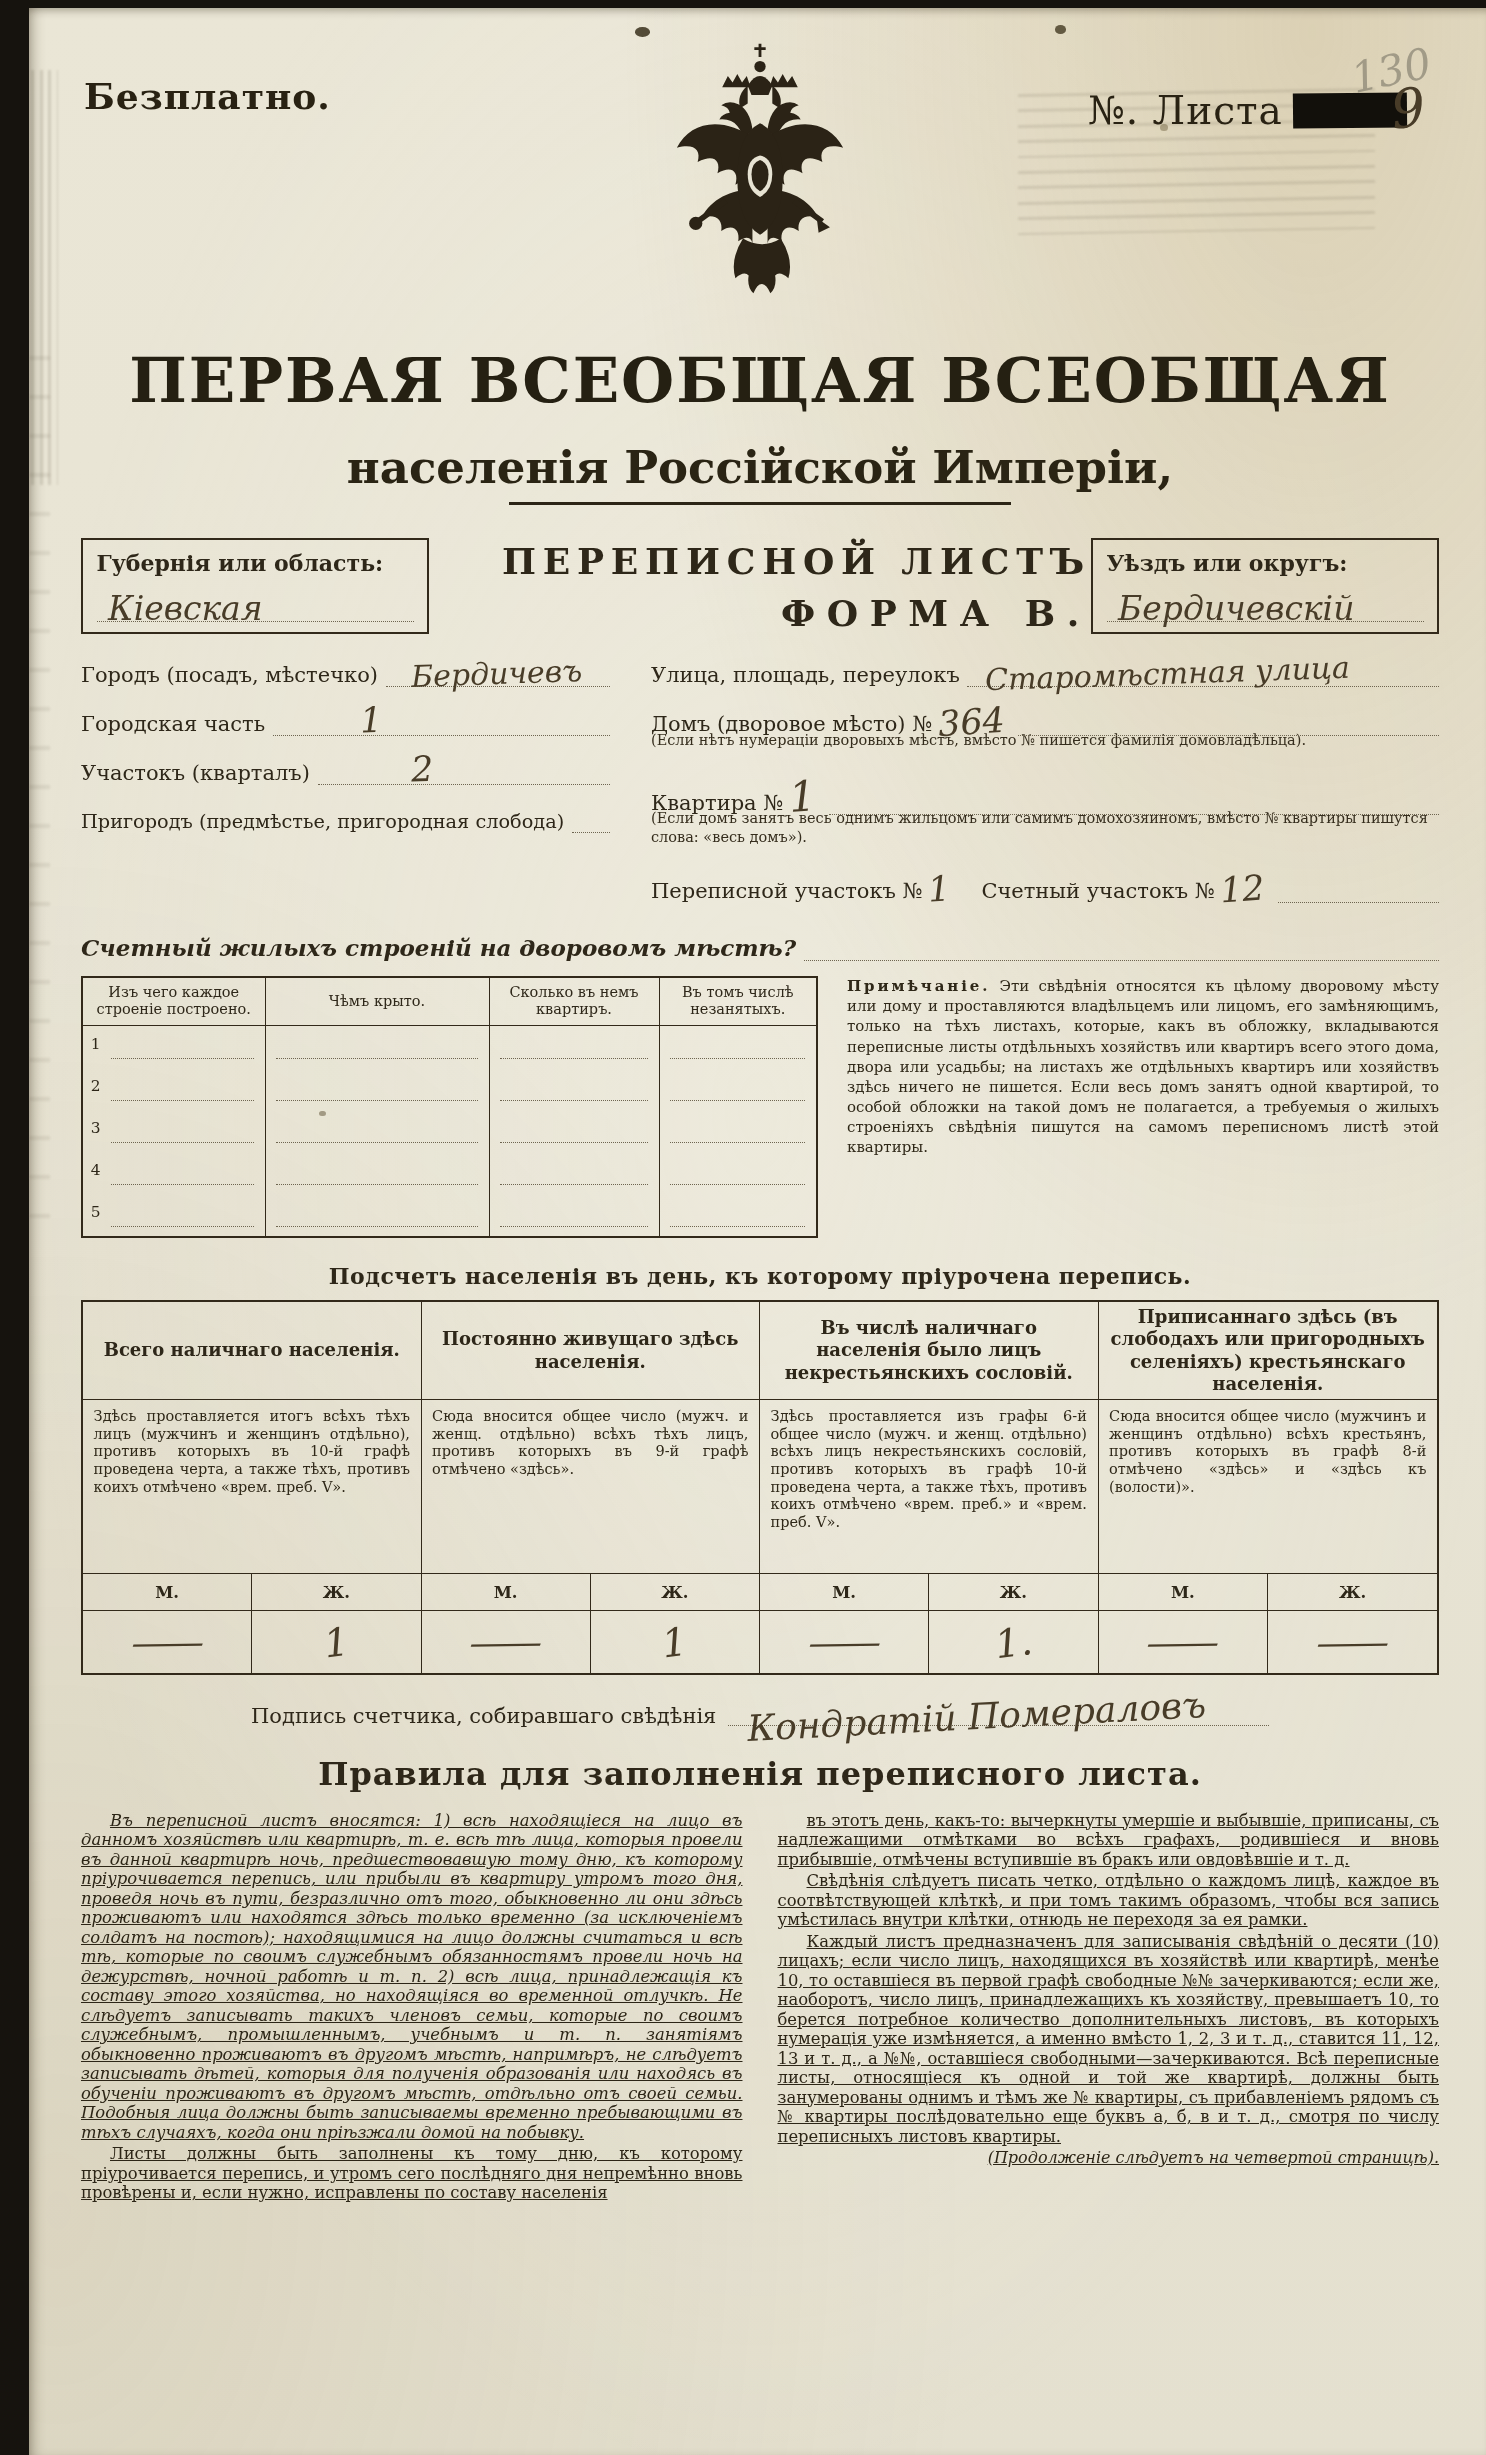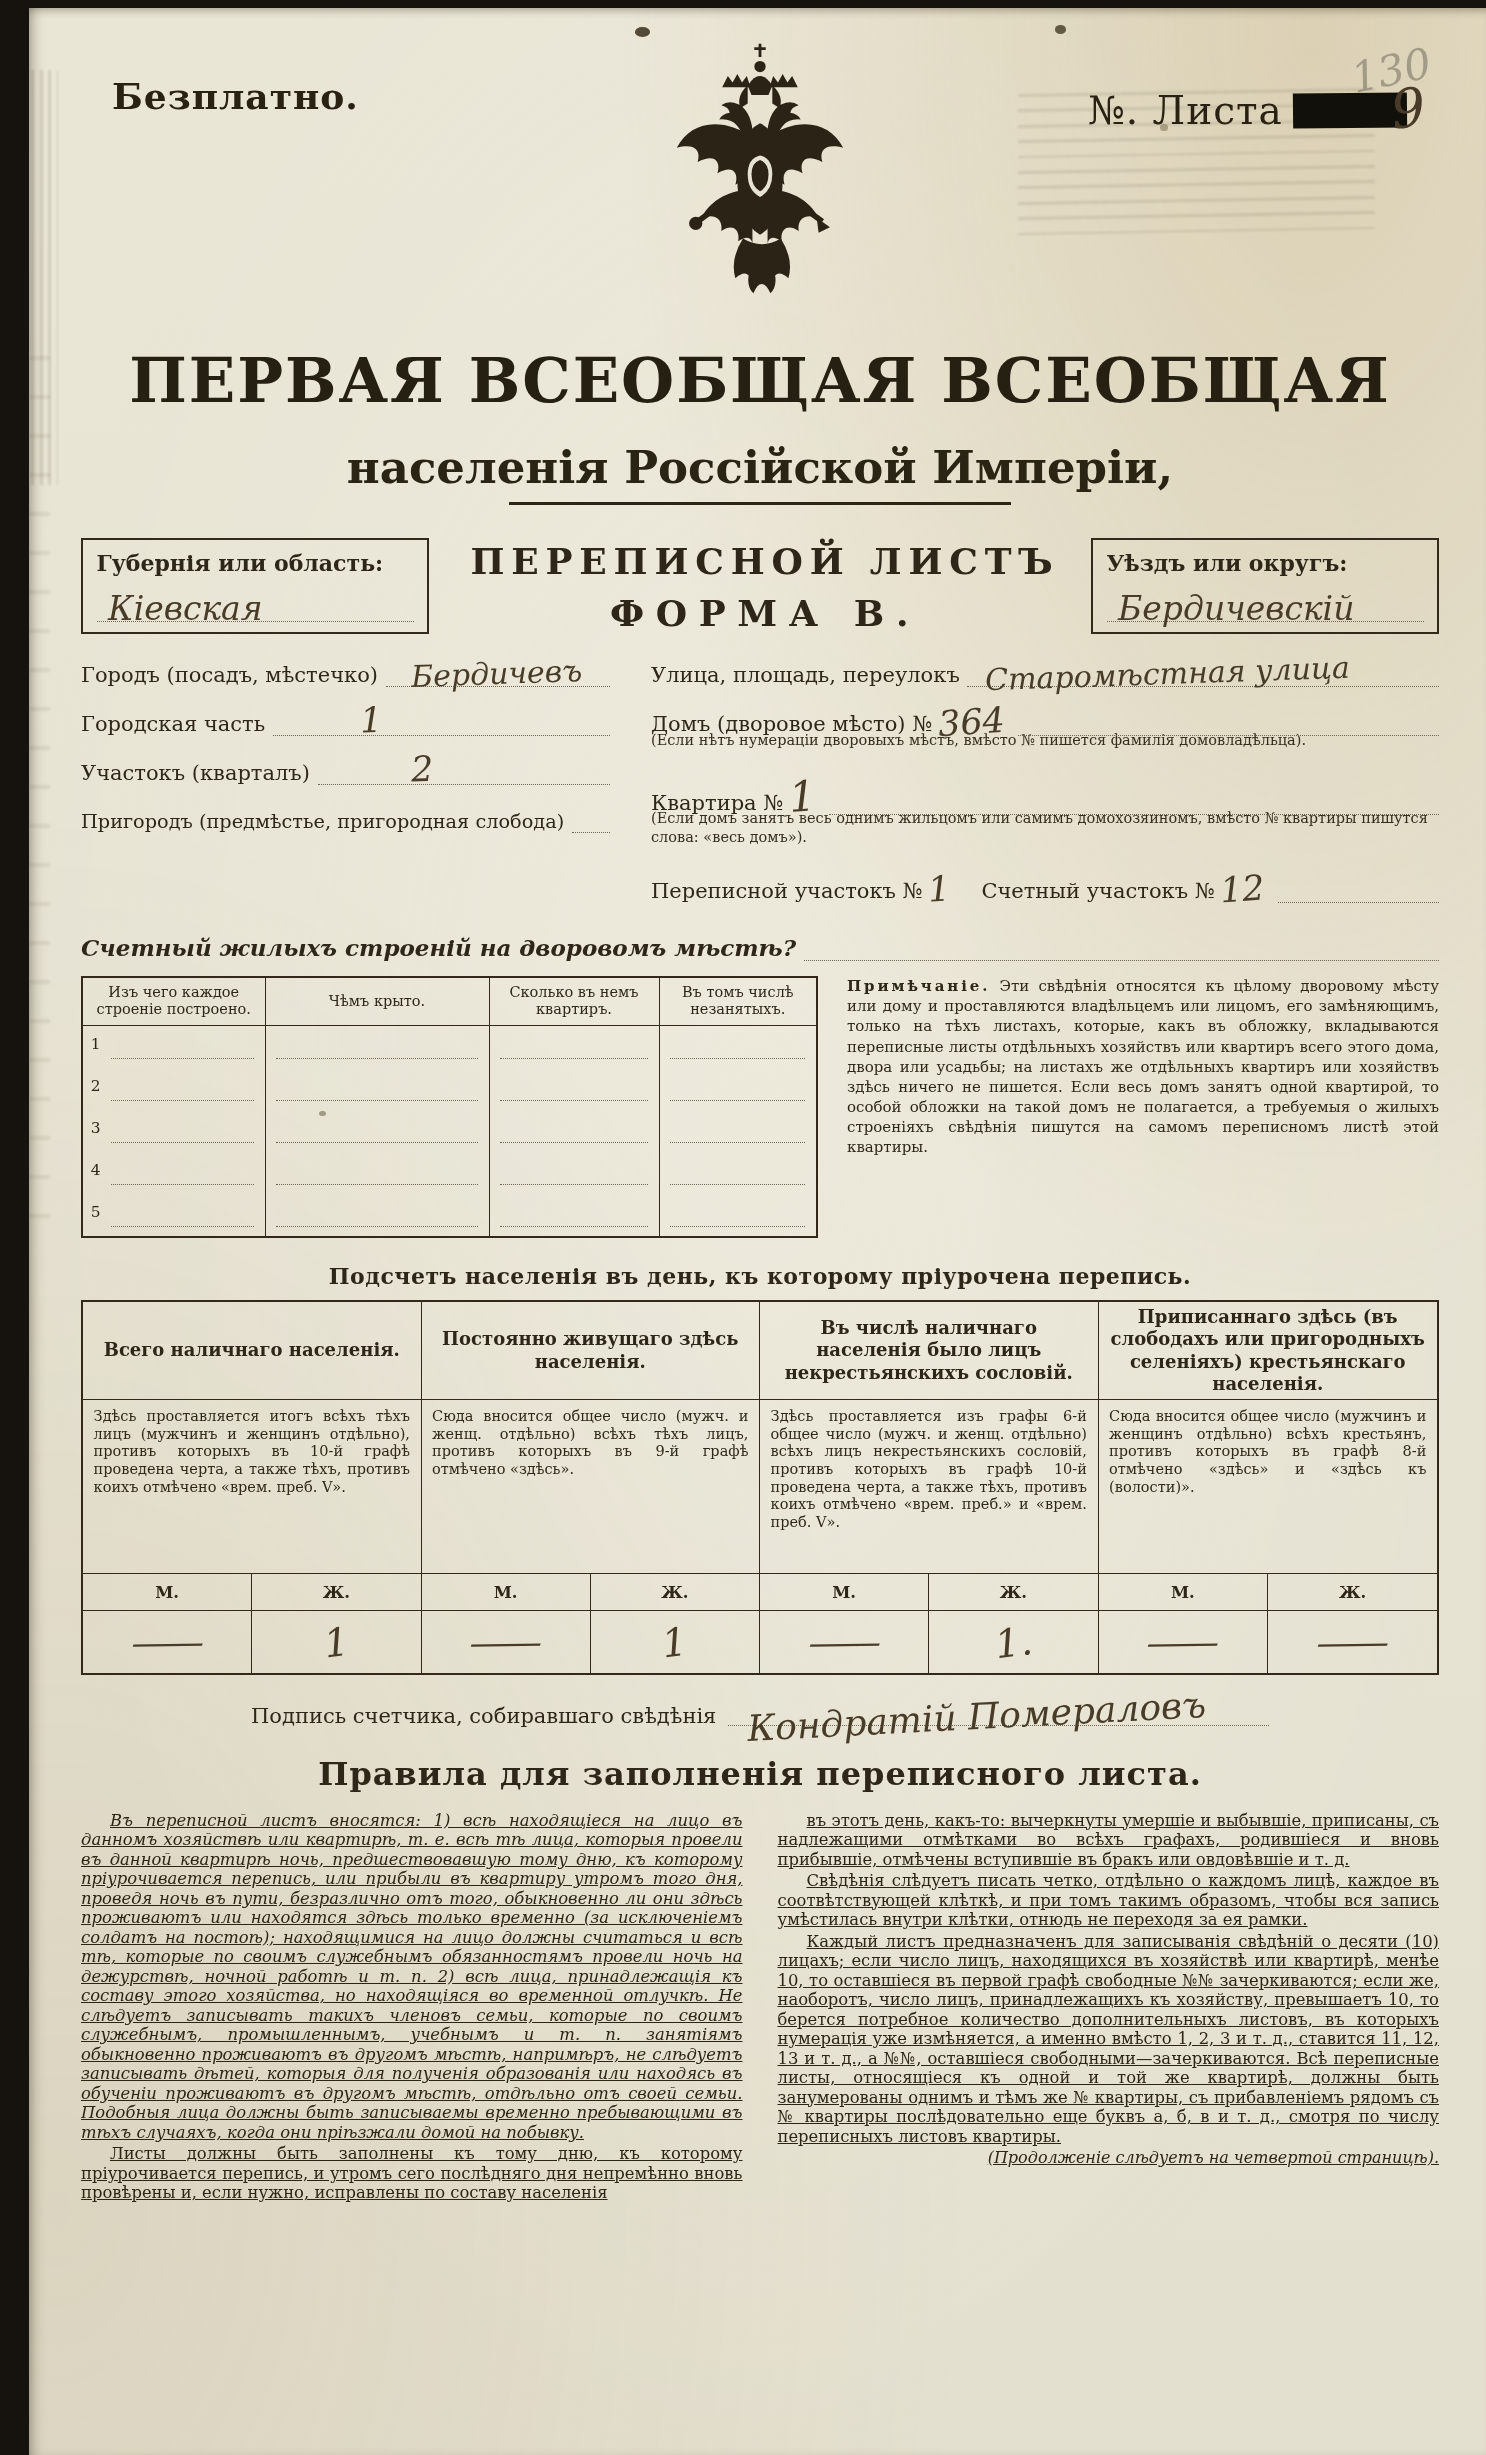--- a/index.html
+++ b/index.html
@@ -27,42 +27,42 @@
   .bleed-mid{top:348px;left:0px;width:21px;height:869px;opacity:.10;filter:blur(1px);
     background:repeating-linear-gradient(to bottom,#574f3d 0 3.9px,transparent 3.9px 39px);}
   .spot{position:absolute;border-radius:50%;}
   .spot1{left:606px;top:19.3px;width:14.5px;height:9.7px;background:#39301c;opacity:.85;filter:blur(0.4px);}
   .spot2{right:421px;top:17.4px;width:10.6px;height:8.7px;background:#443a22;opacity:.8;}
   .spot3{right:319px;top:116px;width:7.7px;height:7.7px;background:#6d5f3c;opacity:.45;filter:blur(0.6px);}
   .spot4{left:290px;top:1103px;width:6.8px;height:5.8px;background:#5c4f33;opacity:.5;}
 
   
   .header{position:relative;height:307px;}
-  .free-label{position:absolute;left:31px;top:42px;font-size:36px;font-weight:bold;letter-spacing:1px;color:#292213;}
+  .free-label{position:absolute;left:3px;top:42px;font-size:36px;font-weight:bold;letter-spacing:1px;color:#292213;}
   .sheet-no{position:absolute;right:13.5px;top:46px;display:flex;align-items:center;}
   .sheet-no-label{font-size:39px;color:#292213;letter-spacing:1px;}
   .sheet-no-box{width:114px;height:35px;background:#12100b;margin-left:9.7px;transform:rotate(-.6deg);}
   .sheet-no-hand{font-size:54px;margin-left:-15.4px;transform:rotate(-6deg);position:relative;top:-1.9px;}
   .pencil-no{position:absolute;right:-5.8px;top:-33px;font-size:42px;color:#938d7b;opacity:.8;
     font-style:italic;transform:rotate(-12deg);font-family:"DejaVu Serif",serif;}
   .eagle{position:absolute;left:50%;transform:translateX(-50%);top:7.7px;}
 
   
   .t1{font-size:61px;font-weight:bold;text-align:center;letter-spacing:1.9px;color:#252012;margin-top:5.8px;}
   .t2{font-size:45px;text-align:center;color:#2a2414;margin-top:25px;font-weight:bold;}
   .t3{font-size:27px;text-align:center;color:#2a2414;margin-top:33px;font-weight:bold;letter-spacing:0.5px;}
   .t3-rule{width:502px;height:2.9px;background:#2c2516;margin:7.7px auto 0 auto;}
 
   
   .boxes{display:flex;margin-top:33px;align-items:stretch;}
   .rbox{width:317px;border:2.4px solid #32291a;padding:9.7px 13.5px 5.8px 13.5px;}
   .rbox-label{font-size:22px;font-weight:bold;}
   .rbox-fill{display:block;border-bottom:1.9px dotted #6e6550;height:39px;position:relative;margin-top:5.8px;}
   .rbox-fill .hand{position:absolute;left:11.6px;bottom:-7.7px;font-size:33px;white-space:nowrap;}
-  .cbox{flex:1;text-align:center;padding-top:1.9px;margin-left:10px;}
+  .cbox{flex:1;text-align:right;padding-top:1.9px;margin-left:10px;}
   .cbox-l1{font-size:36px;font-weight:bold;letter-spacing:6.8px;}
   .cbox-l2{font-size:36px;font-weight:bold;letter-spacing:11.6px;margin-top:9.7px;}
 
   
   .fields{display:flex;margin-top:29px;}
   .fcol-left{width:529px;}
   .fcol-right{flex:1;padding-left:41px;}
   .field-row{display:flex;align-items:flex-end;margin-bottom:25px;}
   .f-label{font-size:21px;white-space:nowrap;}
   .fill{flex:1;border-bottom:1.9px dotted #6e6550;height:21px;position:relative;margin-left:7.7px;min-width:29px;}

